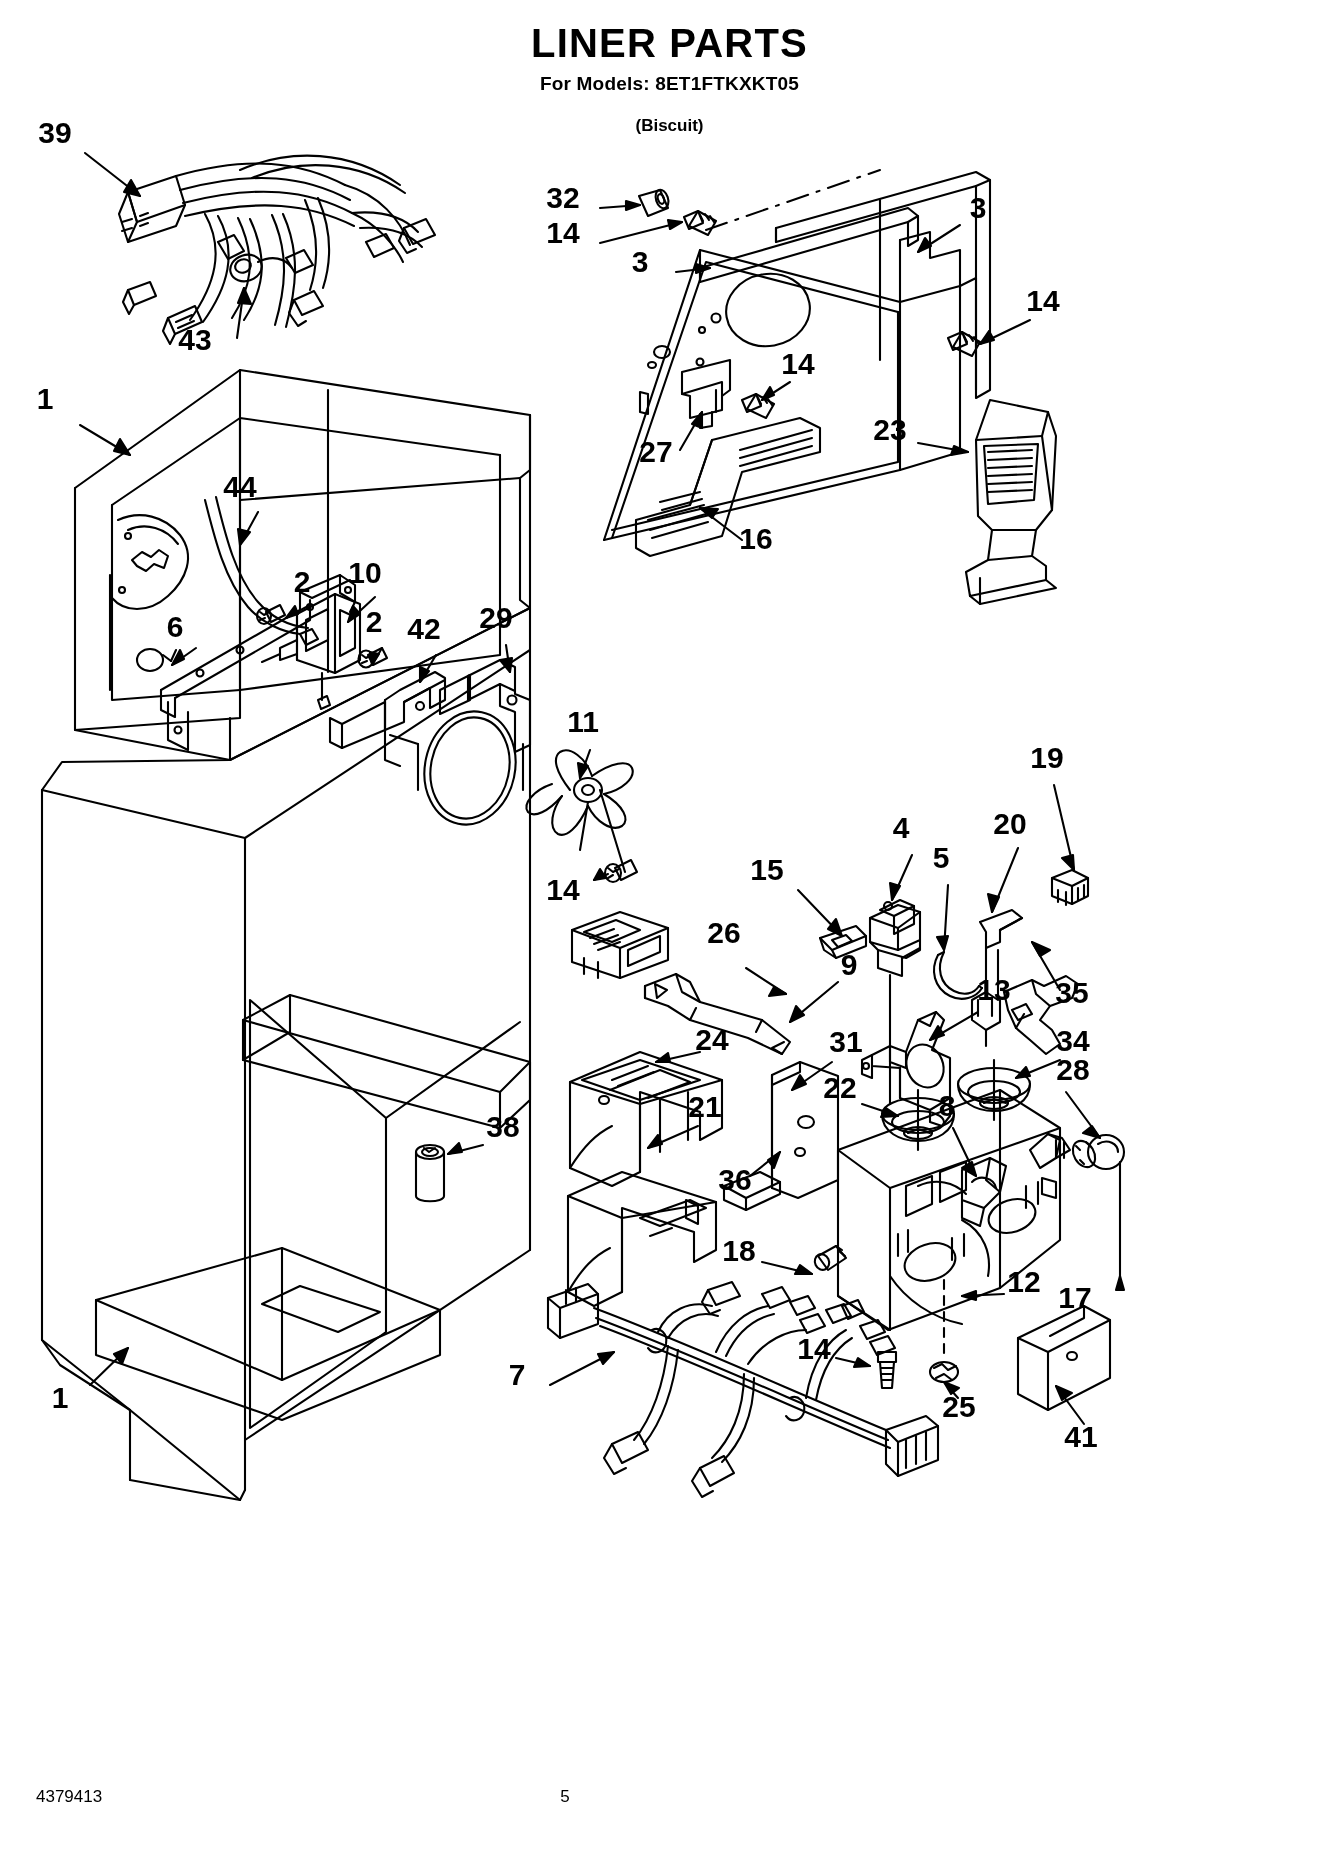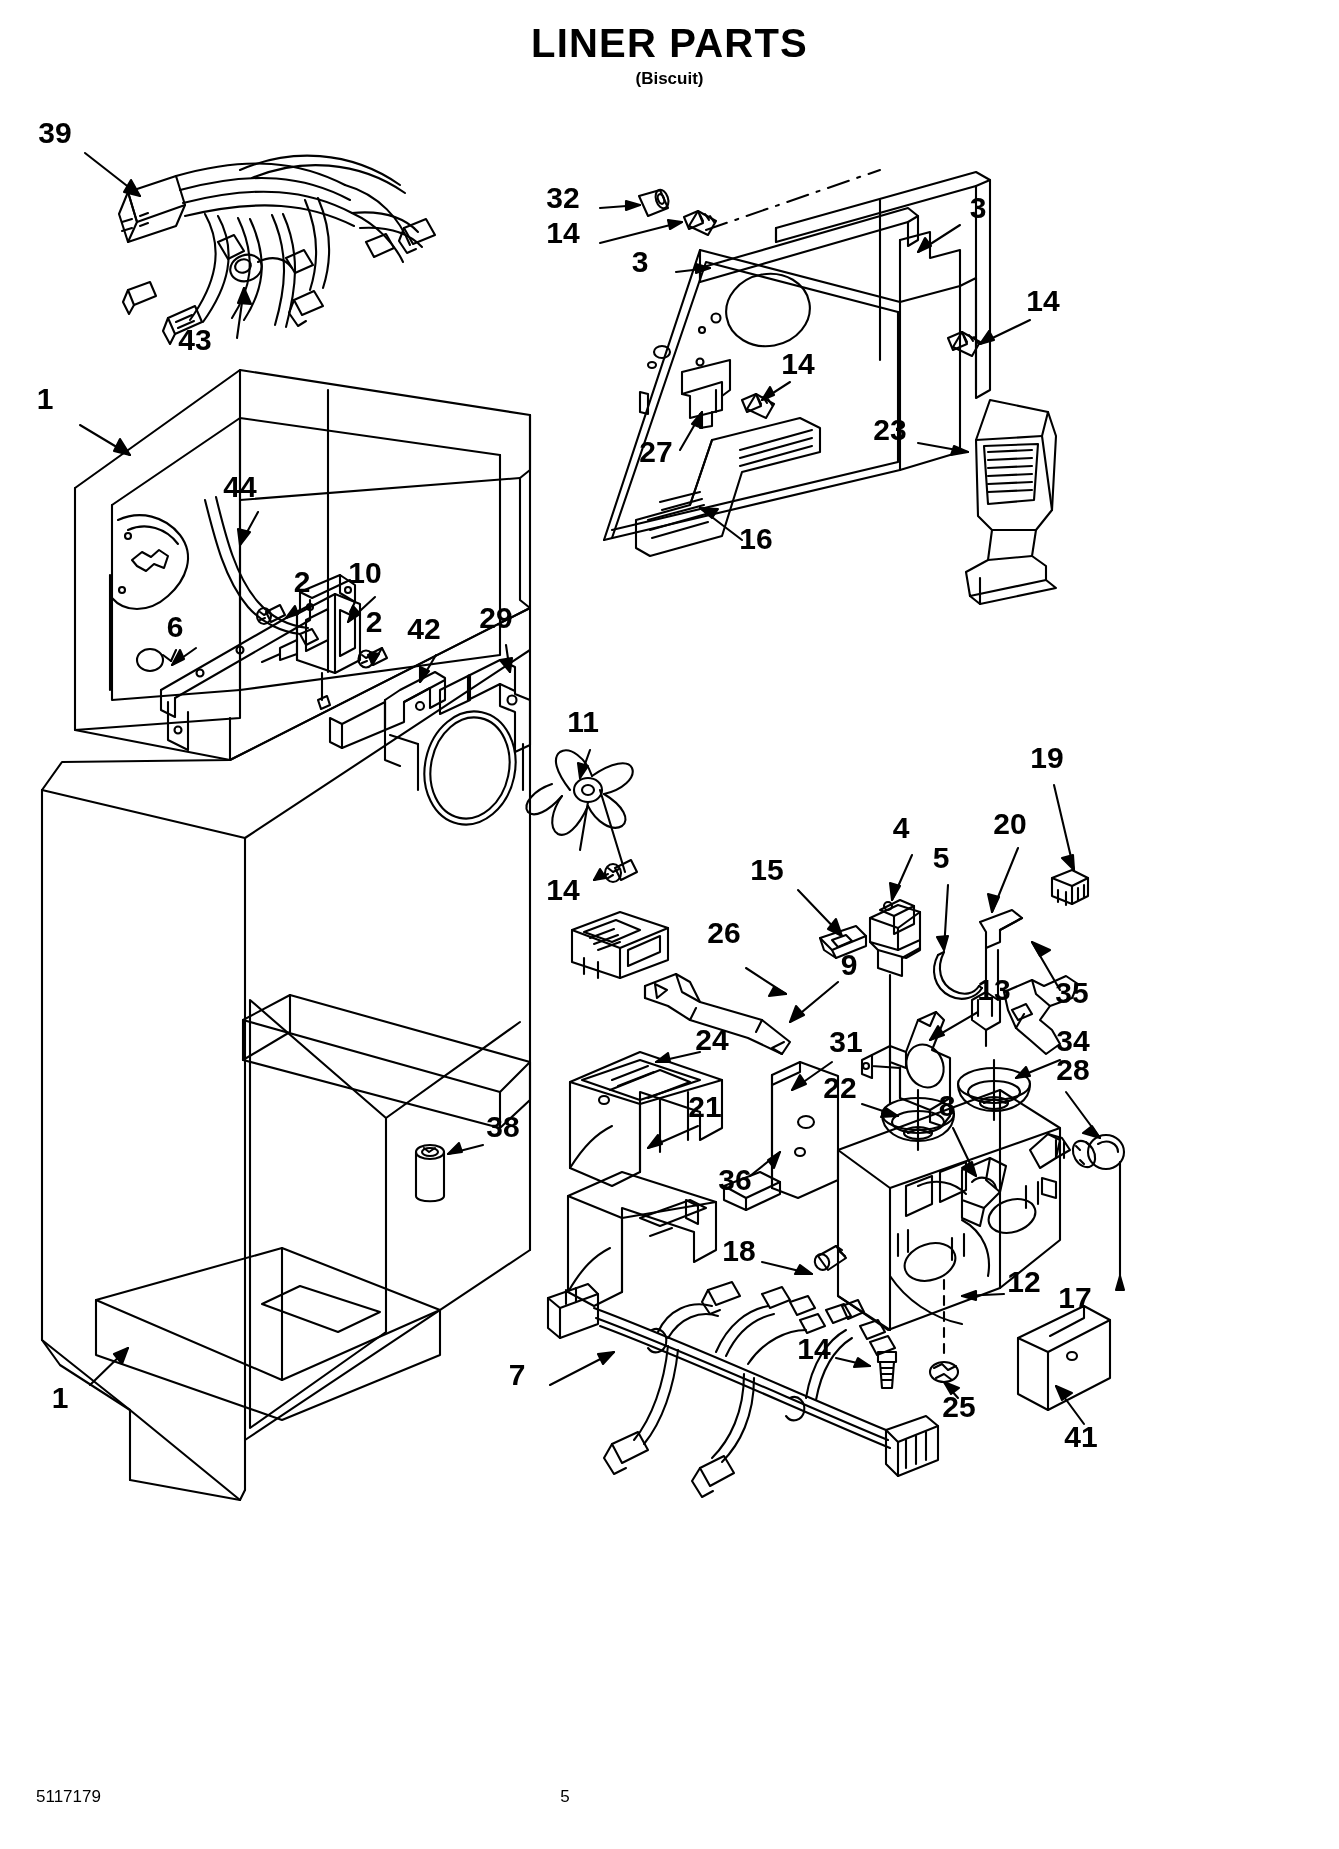--- a/index.html
+++ b/index.html
@@ -33,21 +33,21 @@
   #doc-models{
     font-size:19px;
     font-weight:bold;
     margin-top:9px;
     letter-spacing:.2px;
   }
   #doc-models .modelno{font-weight:bold;}
   #doc-color{
     font-size:17px;
     font-weight:bold;
-    margin-top:5px;
+    margin-top:21px;
   }
   
   #footer-left{
     position:absolute;
     left:36px; top:1787px;
     font-size:17px;
   }
   #footer-center{
     position:absolute;
     left:0; top:1787px; width:1130px;
@@ -69,20 +69,24 @@
     fill:#000;
   }
 </style>
 </head>
 <body>
 
 <div id="page">
 
   <div id="header">
     <div id="doc-title">LINER PARTS</div>
+    <div id="doc-models">
+      <span>For Models:</span>
+      <span class="modelno">8ET1FTKXKT05</span>
+    </div>
     <div id="doc-color">(Biscuit)</div>
   </div>
 
   <div id="drawing">
     <svg viewBox="0 0 1339 1849" width="1339" height="1849" xmlns="http://www.w3.org/2000/svg">
       <g fill="none" stroke="#000" stroke-width="2.1" stroke-linejoin="round" stroke-linecap="round">
 
         <g>
 
           <path d="M128 192 L176 176 L185 205 L137 222 Z"></path>
@@ -770,16 +774,16 @@
           <text x="1075" y="1308" class="cal" text-anchor="middle">17</text>
           <text x="1024" y="1292" class="cal" text-anchor="middle">12</text>
           <text x="517" y="1385" class="cal" text-anchor="middle">7</text>
           <text x="814" y="1359" class="cal" text-anchor="middle">14</text>
           <text x="959" y="1417" class="cal" text-anchor="middle">25</text>
           <text x="1081" y="1447" class="cal" text-anchor="middle">41</text>
         </g>
     </svg>
   </div>
 
-  <div id="footer-left">5117179</div>
+  <div id="footer-left">4379413</div>
   <div id="footer-center">5</div>
 
 </div>
 
 </body></html>

